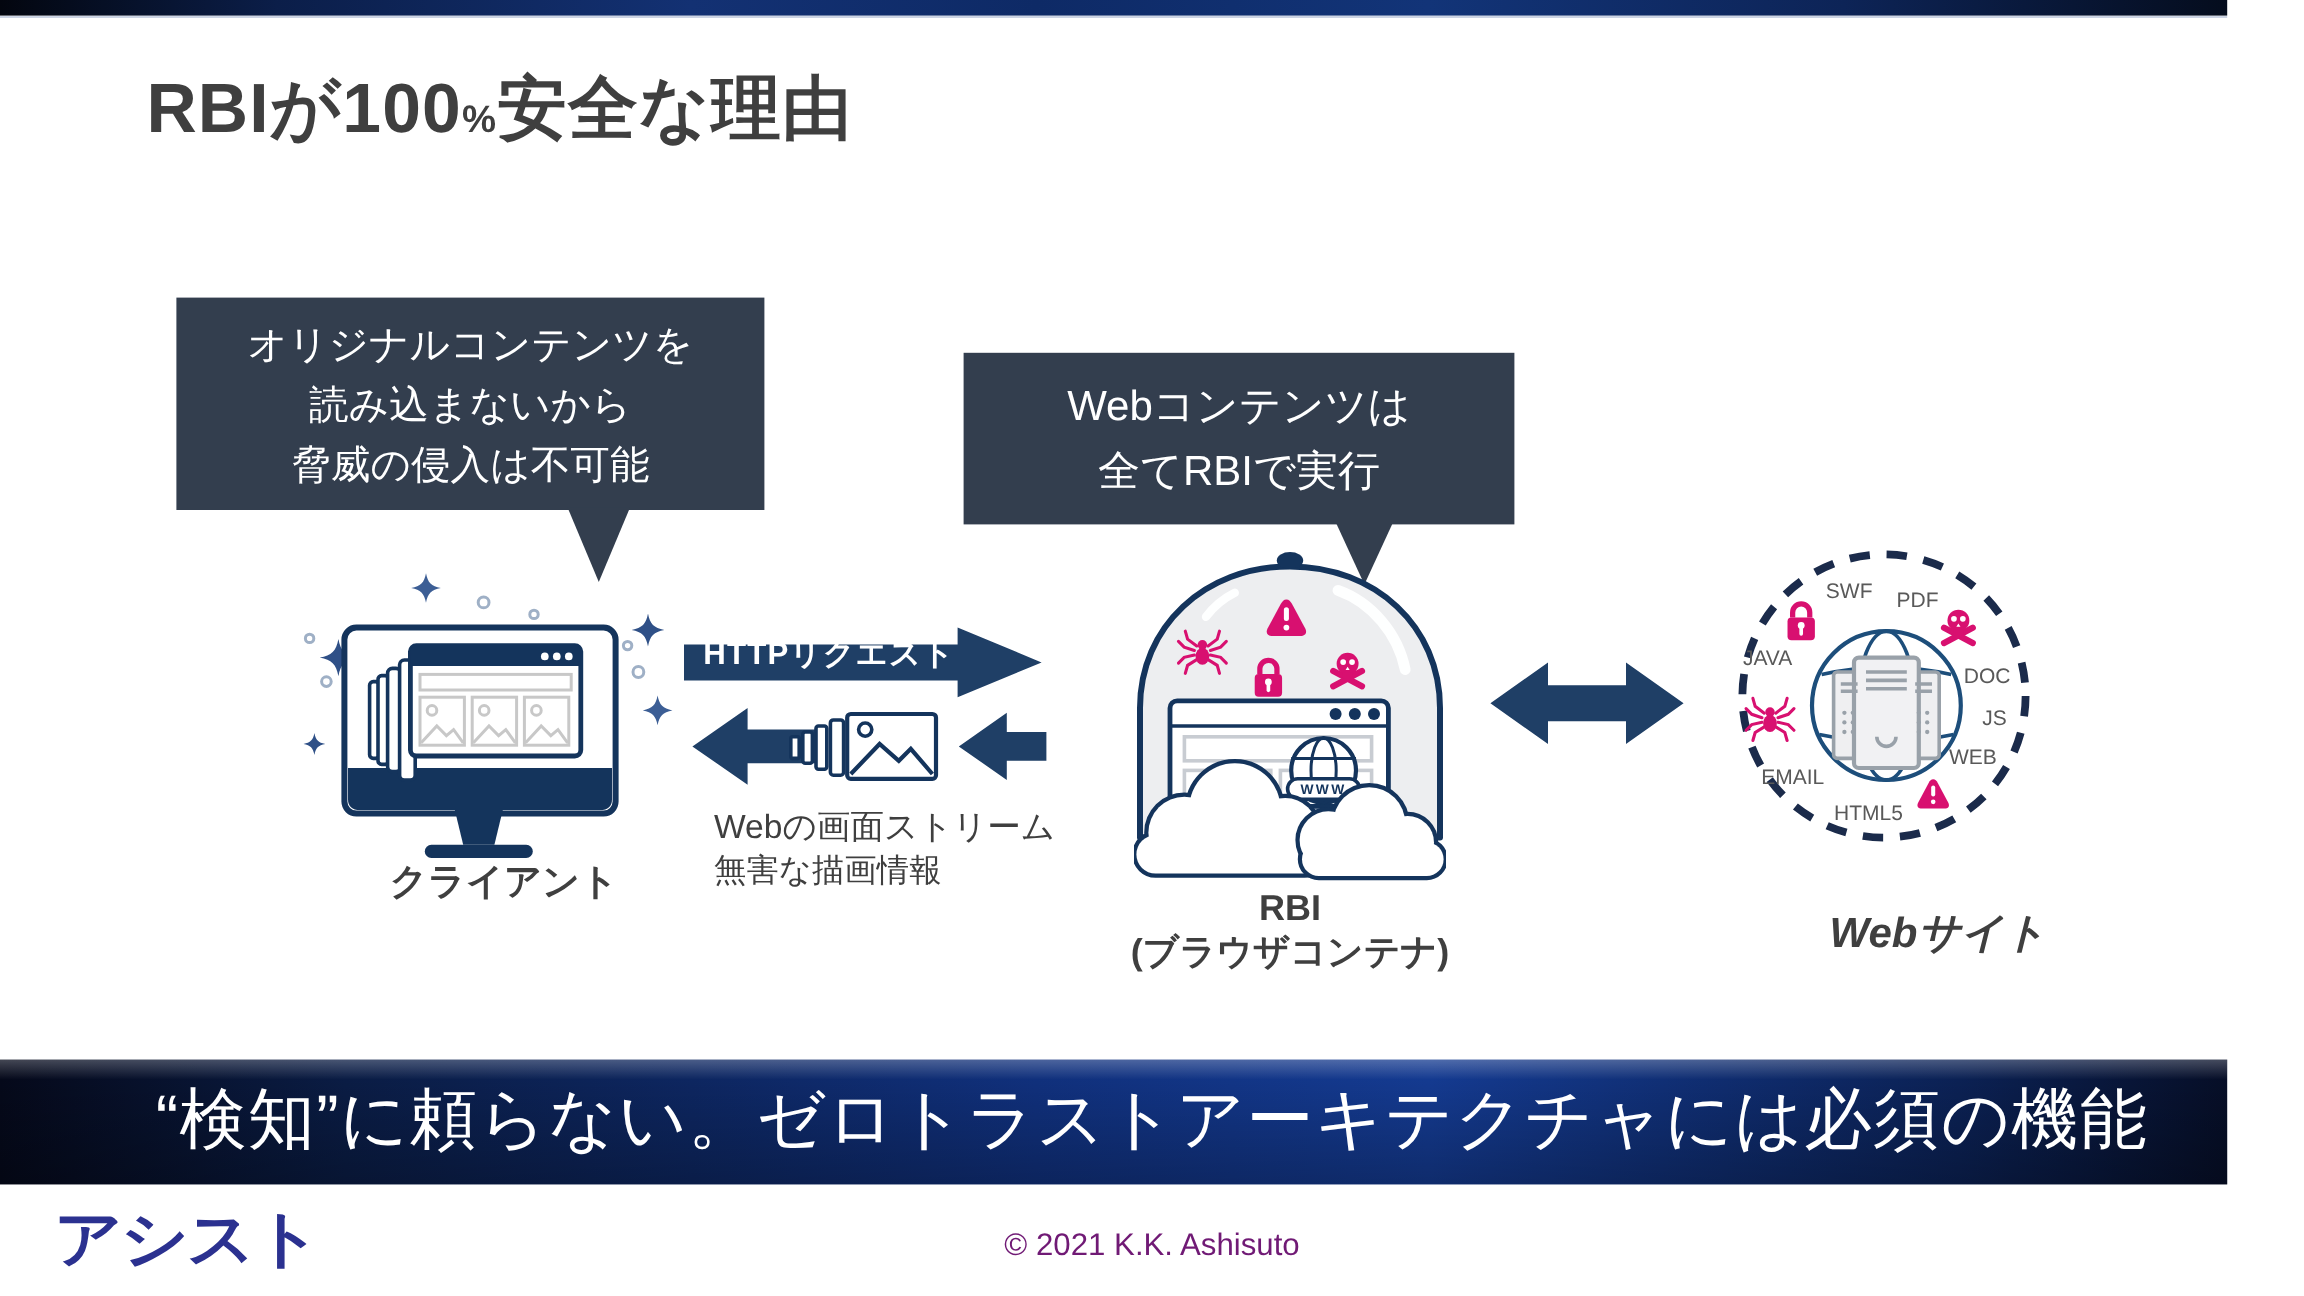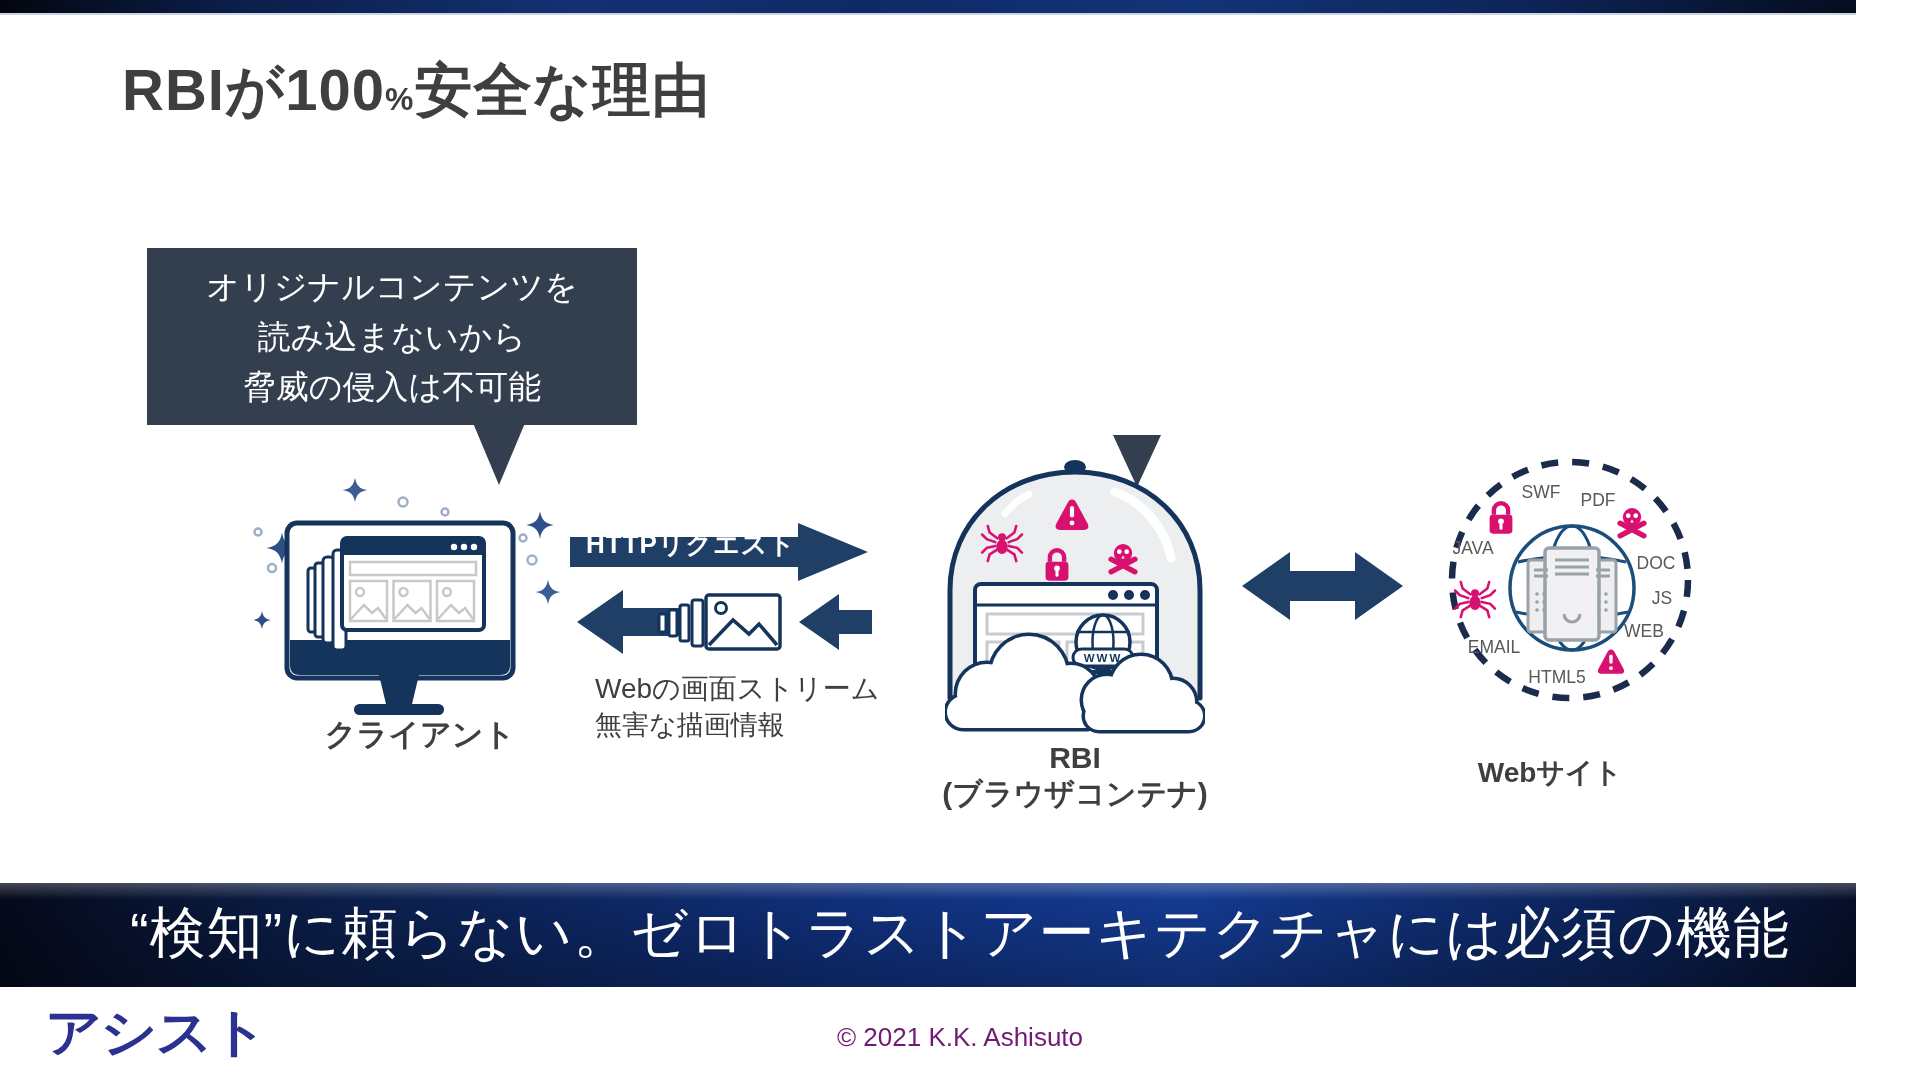--- a/index.html
+++ b/index.html
@@ -19,21 +19,21 @@
   .callout-client { left:147px; top:248px; width:490px; height:177px; font-size:33px; line-height:50px; }
   .callout-rbi { left:803px; top:294px; width:459px; height:143px; font-size:35px; line-height:54px; }
   .tail { position:absolute; width:0; height:0; }
   .tail-client { left:473px; top:423px; border-left:26px solid transparent; border-right:26px solid transparent; border-top:62px solid #333E4E; }
   .tail-rbi { left:1113px; top:435px; border-left:24px solid transparent; border-right:24px solid transparent; border-top:52px solid #333E4E; }
 
   .abs { position:absolute; }
   .node-label { position:absolute; color:#3F3F3F; font-weight:bold; text-align:center; }
   .client-label { left:270px; top:714px; width:300px; font-size:31px; }
   .rbi-label { left:935px; top:740px; width:280px; font-size:30px; line-height:36px; }
-  .website-label { left:1430px; top:754px; width:240px; font-size:28px; }
+  .website-label { left:1495px; top:754px; width:240px; font-size:35px;font-style:italic; }
 
   .http-label { position:absolute; left:578px; top:527px; width:226px; text-align:center;
     color:#fff; font-weight:bold; font-size:26px; letter-spacing:1px; }
   .stream-caption { position:absolute; left:595px; top:670px; color:#3F3F3F; font-weight:normal; }
   .stream-caption .l1 { font-size:28px; line-height:37px; }
   .stream-caption .l2 { font-size:27px; line-height:36px; }
 
   .banner { position:absolute; left:0; top:883px; width:1920px; height:104px;
     background-image:linear-gradient(180deg,rgba(255,255,255,.25) 0%,rgba(255,255,255,0) 16%,rgba(0,0,0,.25) 100%),
       linear-gradient(90deg,#05091a 0%,#0a1c44 15%,#10307c 45%,#143a90 62%,#0b2154 85%,#05091a 100%);
@@ -98,20 +98,24 @@
     <span>RBIが100</span><span class="pct">%</span><span>安全な理由</span>
   </h1>
 
   <div class="callout callout-client">
     <div>オリジナルコンテンツを</div>
     <div>読み込まないから</div>
     <div>脅威の侵入は不可能</div>
   </div>
   <div class="tail tail-client"></div>
 
+  <div class="callout callout-rbi">
+    <div>Webコンテンツは</div>
+    <div>全てRBIで実行</div>
+  </div>
   <div class="tail tail-rbi"></div>
 
   <svg class="abs" style="left:238px;top:462px" width="340" height="300" viewBox="0 0 340 300">
     <g>
       <use href="#sparkle" transform="translate(44,86) scale(1.2)" fill="#2F5087"></use>
       <use href="#sparkle" transform="translate(117,28) scale(0.95)" fill="#3C5E95"></use>
       <use href="#sparkle" transform="translate(302,63) scale(1.05)" fill="#2F5087"></use>
       <use href="#sparkle" transform="translate(24,158) scale(0.7)" fill="#2F5087"></use>
       <use href="#sparkle" transform="translate(310,130) scale(0.95)" fill="#3C5E95"></use>
     </g>

